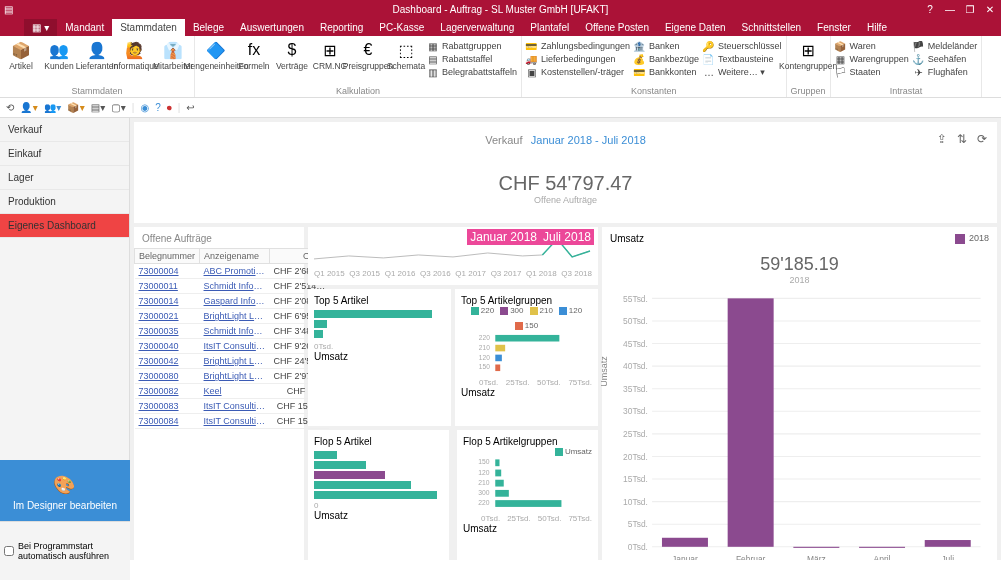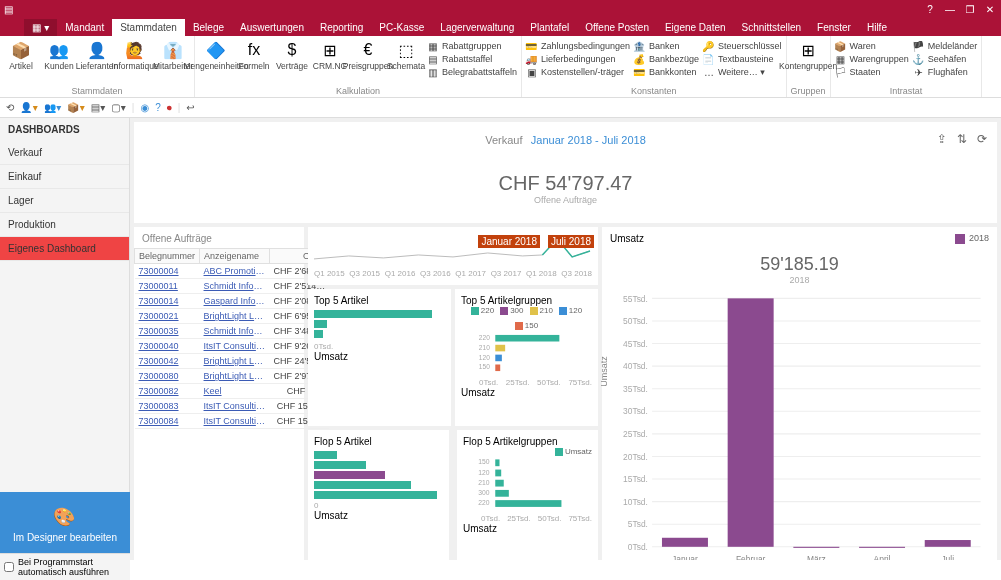--- a/index.html
+++ b/index.html
@@ -24,21 +24,21 @@
   .qat { height: 20px; background:#fff; border-bottom:1px solid #ddd; display:flex; align-items:center; padding:0 6px; gap:6px; color:#555; font-size:10px;}
   .qat span { cursor:default; }
   .body { display: flex; height: 442px; }
   .sidebar { width: 130px; background: #f4f4f4; border-right:1px solid #ddd; display:flex; flex-direction:column; }
   .sidebar h3 { font-size:10px; font-weight:bold; padding:6px 8px; color:#333; }
   .sidebar .nav-item { font-size:10px; padding:6px 8px; color:#333; border-bottom:1px solid #e8e8e8; cursor:default;}
   .sidebar .nav-item.active { background:#ef4444; }
   .sidebar .spacer { flex:1; }
   .designer-btn { background:#3b8ed6; color:#fff; text-align:center; padding:14px 4px 10px 4px; font-size:10px; }
   .designer-btn .ic { font-size:18px; display:block; margin-bottom:4px;}
-  .autostart { background:#f4f4f4; font-size:9px; padding:3px 4px; display:flex; align-items:center; gap:4px; border-top:1px solid #ddd;}
+  .autostart { background:#f4f4f4; font-size:9px; padding:19px 4px; display:flex; align-items:center; gap:4px; border-top:1px solid #ddd;}
   .autostart input { width:10px; height:10px;}
   .main { flex:1; background:#f0f0f0; padding:4px; overflow:hidden; position:relative;}
   .dash-header { background:#fff; padding:12px 10px 18px 10px; margin-bottom:4px; position:relative; text-align:center;}
   .dash-header .bc { color:#888; font-size:11px; display:inline; }
   .dash-header .period { color:#3b8ed6; font-size:11px; display:inline; }
   .dash-header .icons { position:absolute; right:10px; top:10px; display:flex; gap:10px; color:#666; font-size:12px;}
   .kpi { margin-top:26px; }
   .kpi .val { font-size:20px; color:#666; }
   .kpi .sub { font-size:9px; color:#aaa; }
   .orders-title { font-size:10px; color:#888; padding:6px 8px 4px 8px;}
@@ -52,21 +52,21 @@
   .col-orders { width:170px; background:#fff; }
   .col-mid   { width:290px; display:flex; flex-direction:column; gap:4px;}
   .col-right { flex:1; background:#fff; padding:6px 8px; position:relative;}
   .row-spark { height:58px; display:flex; gap:4px;}
   .row-mid   { flex:1; display:flex; gap:4px;}
   .row-bot   { flex:1; display:flex; gap:8px;}
   .half { flex:1; background:#fff; padding:6px 6px 18px 6px; position:relative;}
   .spark-panel { flex:1; background:#fff; padding:4px 6px; position:relative;}
   .spark-svg { width:100%; height:36px;}
   .spark-ticks { display:flex; justify-content:space-between; font-size:8px; color:#aaa;}
-  .range-flag { position:absolute; top:8px; font-size:10px; color:#fff; background:#c2410c; padding:1px 3px;}
+  .range-flag { position:absolute; top:2px; font-size:12px; color:#fff; background:#ec4899; padding:1px 3px;}
   .legend { display:flex; gap:6px; flex-wrap:wrap; font-size:8px; color:#666; justify-content:center;}
   .legend .sw { width:8px; height:8px; display:inline-block; margin-right:2px; vertical-align:middle;}
   .bar-h { height:8px; background:#34b39a; margin:2px 0;}
   .bar-h.alt { background:#8b4a8f;}
   svg text { font-size:8px; fill:#aaa;}
   .big-chart-svg { width:100%; height:280px;}
   .legend-r { position:absolute; right:8px; top:6px; font-size:9px; color:#666;}
   .legend-r .sw { width:10px; height:10px; background:#8b4a8f; display:inline-block; vertical-align:middle; margin-right:4px;}
   .col-right .kpi2 { text-align:center; margin:10px 0 6px 0;}
   .col-right .kpi2 .v { font-size:18px; color:#666;}
@@ -74,20 +74,21 @@
   .ylabel { position:absolute; left:2px; top:50%; transform:rotate(-90deg) translateX(50%); transform-origin:left; font-size:9px; color:#888;}
   .axis-x { font-size:8px; fill:#888;}
 </style>
 </head>
 <body>
 
 <div class="titlebar">
   <div class="left">
     <span>▤</span>
   </div>
+  <span>Dashboard - Auftrag - SL Muster GmbH [UFAKT]</span>
   <div class="right">
     <span>?</span>
     <span>—</span>
     <span>❐</span>
     <span>✕</span>
   </div>
 </div>
 
 <div class="menubar">
   <span class="item" style="background:#8f0e2d;">▦ ▾</span>
@@ -264,21 +265,20 @@
   <span style="color:#ddd;">|</span>
   <span style="color:#3b8ed6;">◉</span>
   <span style="color:#3b8ed6;">?</span>
   <span style="color:#c33;">⏺</span>
   <span style="color:#ddd;">|</span>
   <span>↩</span>
 </div>
 
 <div class="body">
   <div class="sidebar">
-    <h3>DASHBOARDS</h3>
     <div id="sidebar-items">
         <div class="nav-item">Verkauf</div>
         <div class="nav-item">Einkauf</div>
         <div class="nav-item">Lager</div>
         <div class="nav-item">Produktion</div>
         <div class="nav-item active">Eigenes Dashboard</div>
       </div>
     <div class="spacer"></div>
   </div>
 

